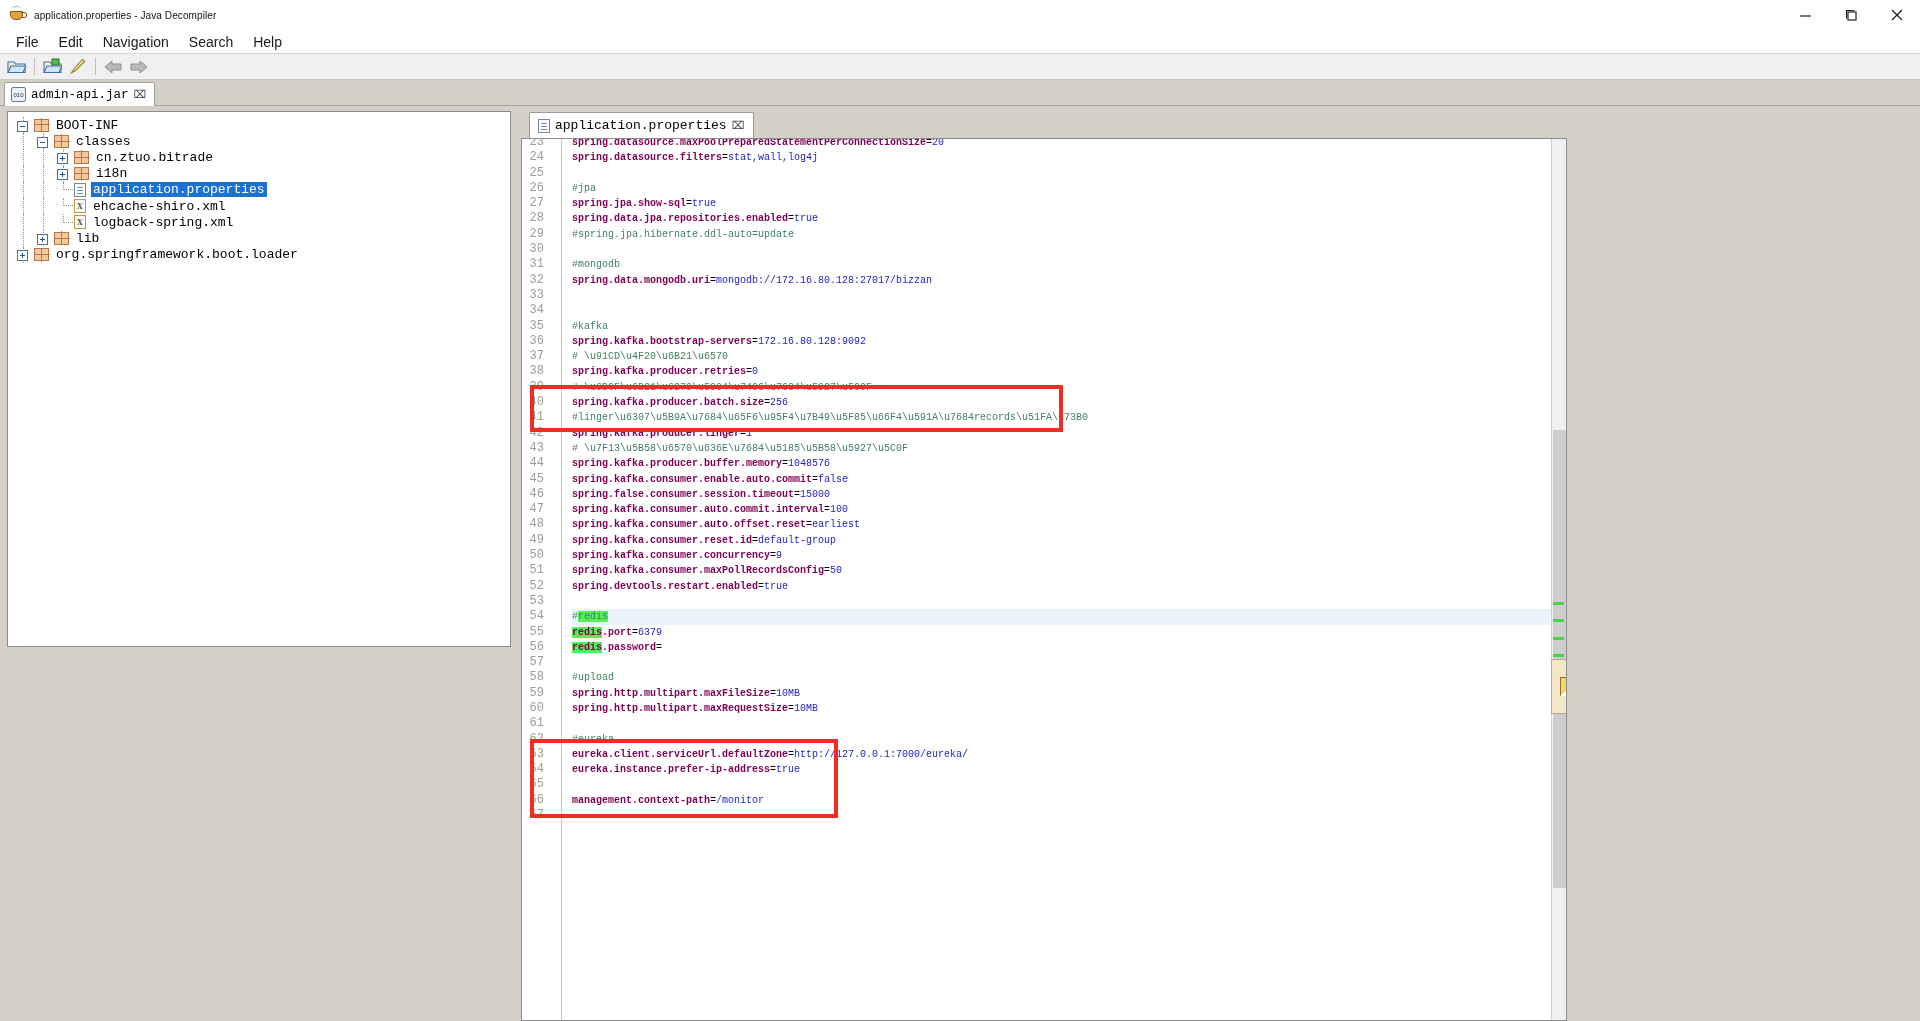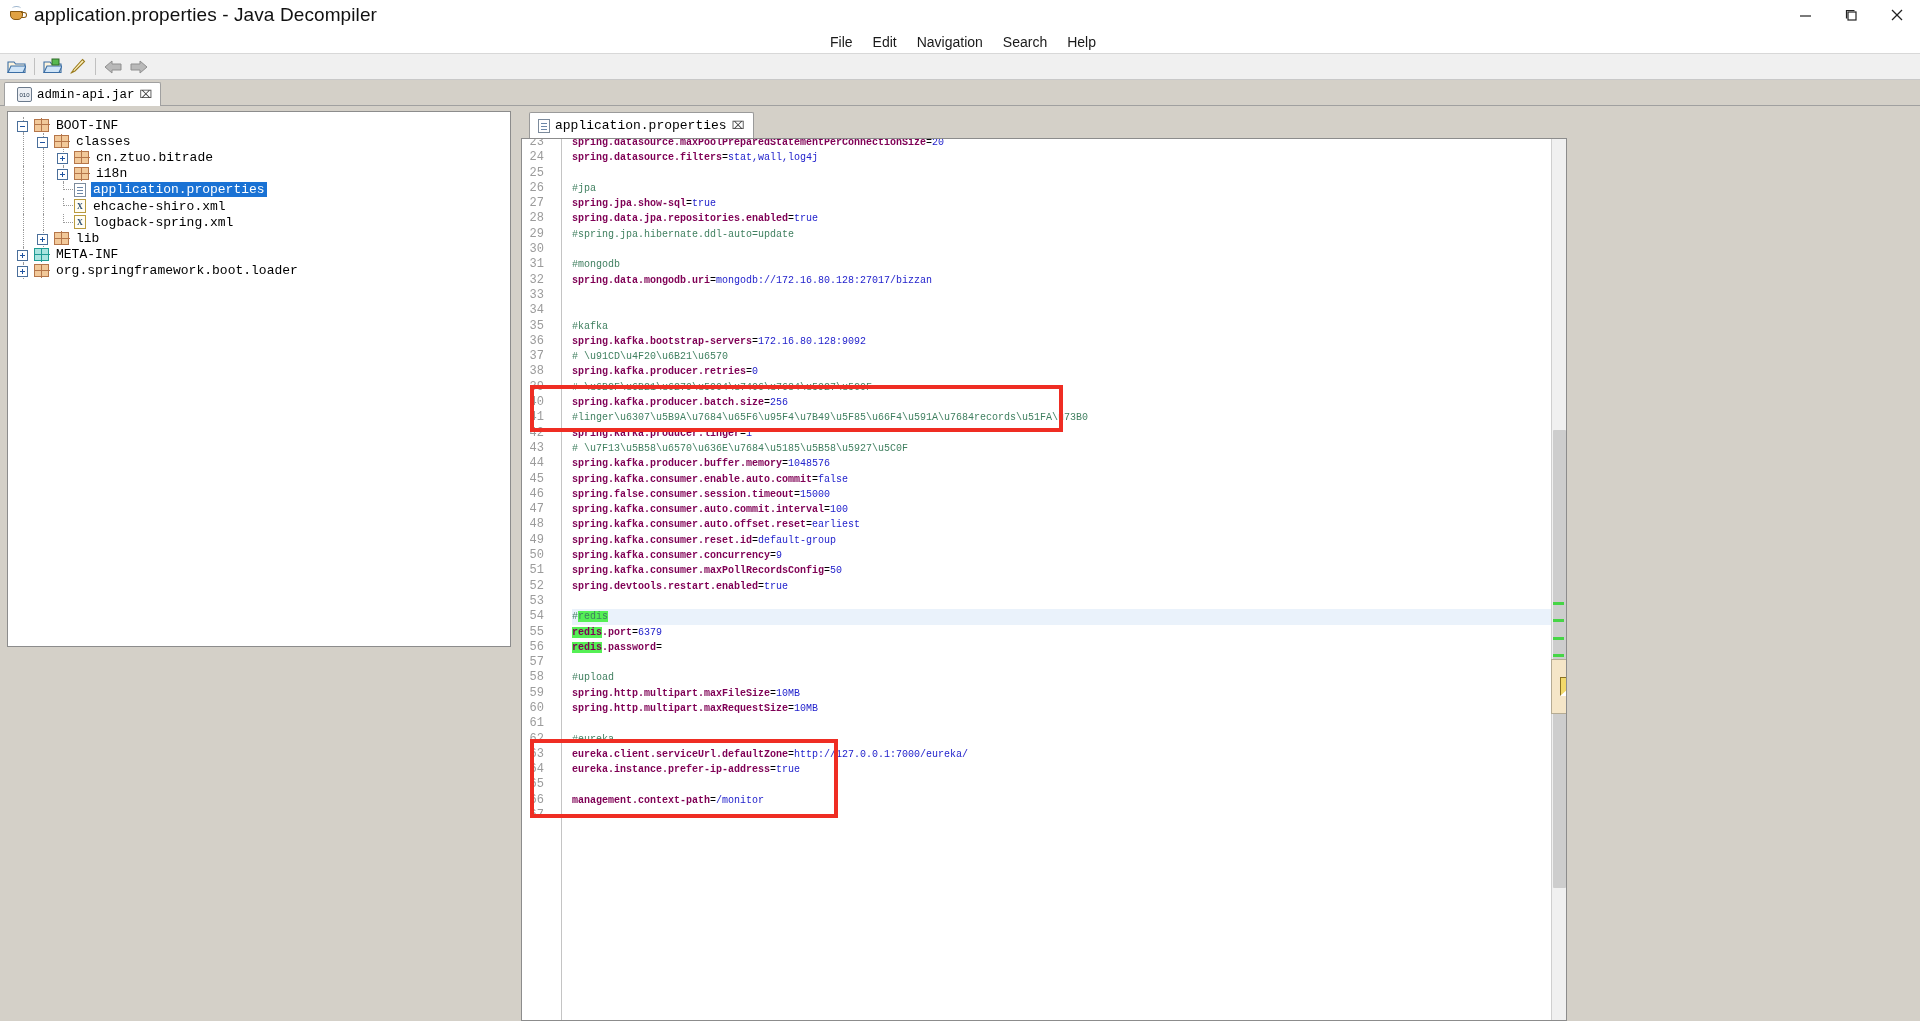--- a/index.html
+++ b/index.html
@@ -41,21 +41,21 @@
     border-left: none;
     border-radius: 0 5px 5px 0;
   }
   #app-icon .steam {
     position: absolute; left: 4px; top: 1px;
     width: 9px; height: 5px;
     border-top: 1.5px solid #9fb7cf;
     border-radius: 50%;
   }
   #window-title {
-    font-size: 19px;
+    font-size: 10px;
     color: #111111;
     letter-spacing: 0.1px;
   }
   #window-controls {
     position: absolute; right: 0; top: 0;
     height: 30px; display: flex;
   }
   .wbtn {
     width: 46px; height: 30px;
     display: flex; align-items: center; justify-content: center;
@@ -64,21 +64,20 @@
   .wbtn svg { display: block; }
 
   
   #menubar {
     height: 24px;
     display: flex;
     align-items: center;
     padding-left: 6px;
     background: #ffffff;
     border-bottom: 1px solid #d8d8d8;
-    justify-content: center;
   }
   .menu-item {
     font-size: 14px;
     color: #1a1a1a;
     padding: 2px 10px;
     cursor: default;
   }
 
   
   #toolbar {
@@ -113,21 +112,21 @@
     content: "";
     position: absolute; left: 0; right: 0; bottom: 0;
     height: 1px; background: #a0a0a0;
   }
   .jartab {
     height: 24px;
     display: flex; align-items: center;
     background: #ffffff;
     border: 1px solid #a0a0a0;
     border-bottom: none;
-    padding: 0 8px 0 12px;
+    padding: 0 8px 0 6px;
     font-size: 12.5px;
     font-family: "Liberation Mono", monospace;
     position: relative; z-index: 2;
     border-radius: 2px 2px 0 0;
   }
   .jar-icon {
     width: 15px; height: 15px;
     background: #eceff4;
     border: 1px solid #6b7a8c;
     border-radius: 2px;
@@ -568,30 +567,20 @@
           <span class="guide"></span>
         </span>
         <span class="tw">
           <span class="guide"></span>
           <span class="toggle plus"></span>
         </span>
         <span class="pkg-icon">
           <span class="g"></span>
         </span>
         <span class="tlabel">lib</span>
-      </div>
-      <div class="trow">
-        <span class="tw">
-          <span class="guide"></span>
-          <span class="toggle plus"></span>
-        </span>
-        <span class="pkg-icon teal">
-          <span class="g"></span>
-        </span>
-        <span class="tlabel">META-INF</span>
       </div>
       <div class="trow">
         <span class="tw">
           <span class="guide"></span>
           <span class="toggle plus"></span>
         </span>
         <span class="pkg-icon">
           <span class="g"></span>
         </span>
         <span class="tlabel">org.springframework.boot.loader</span>

